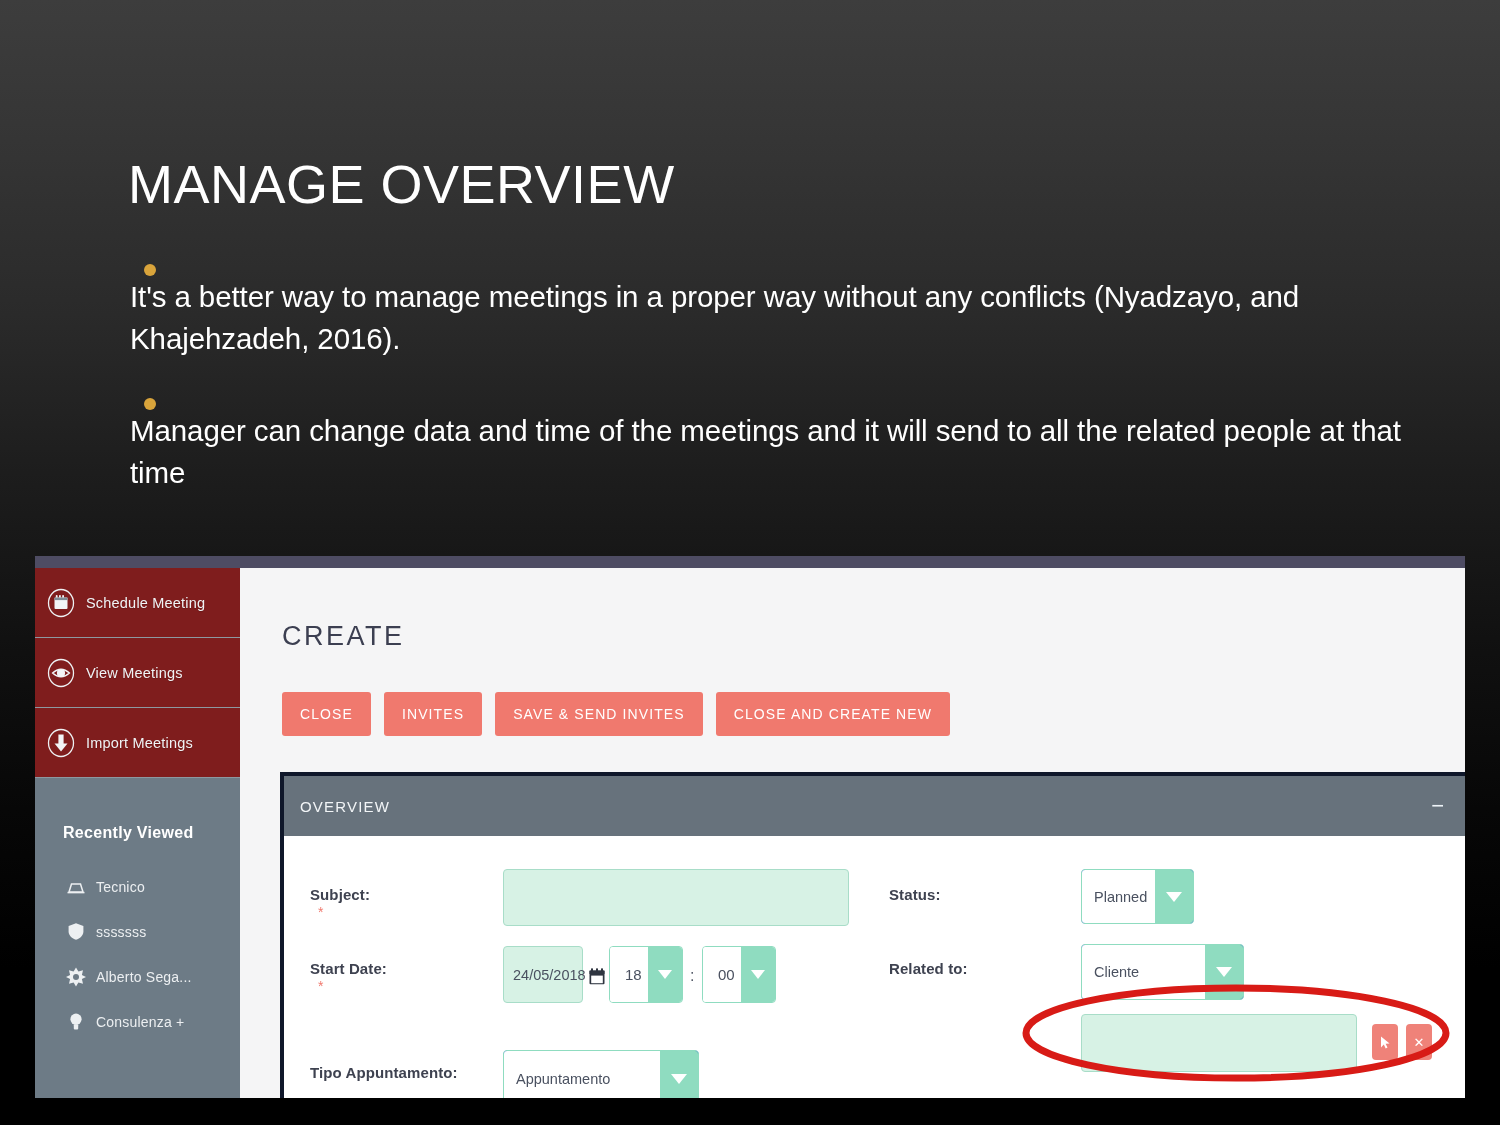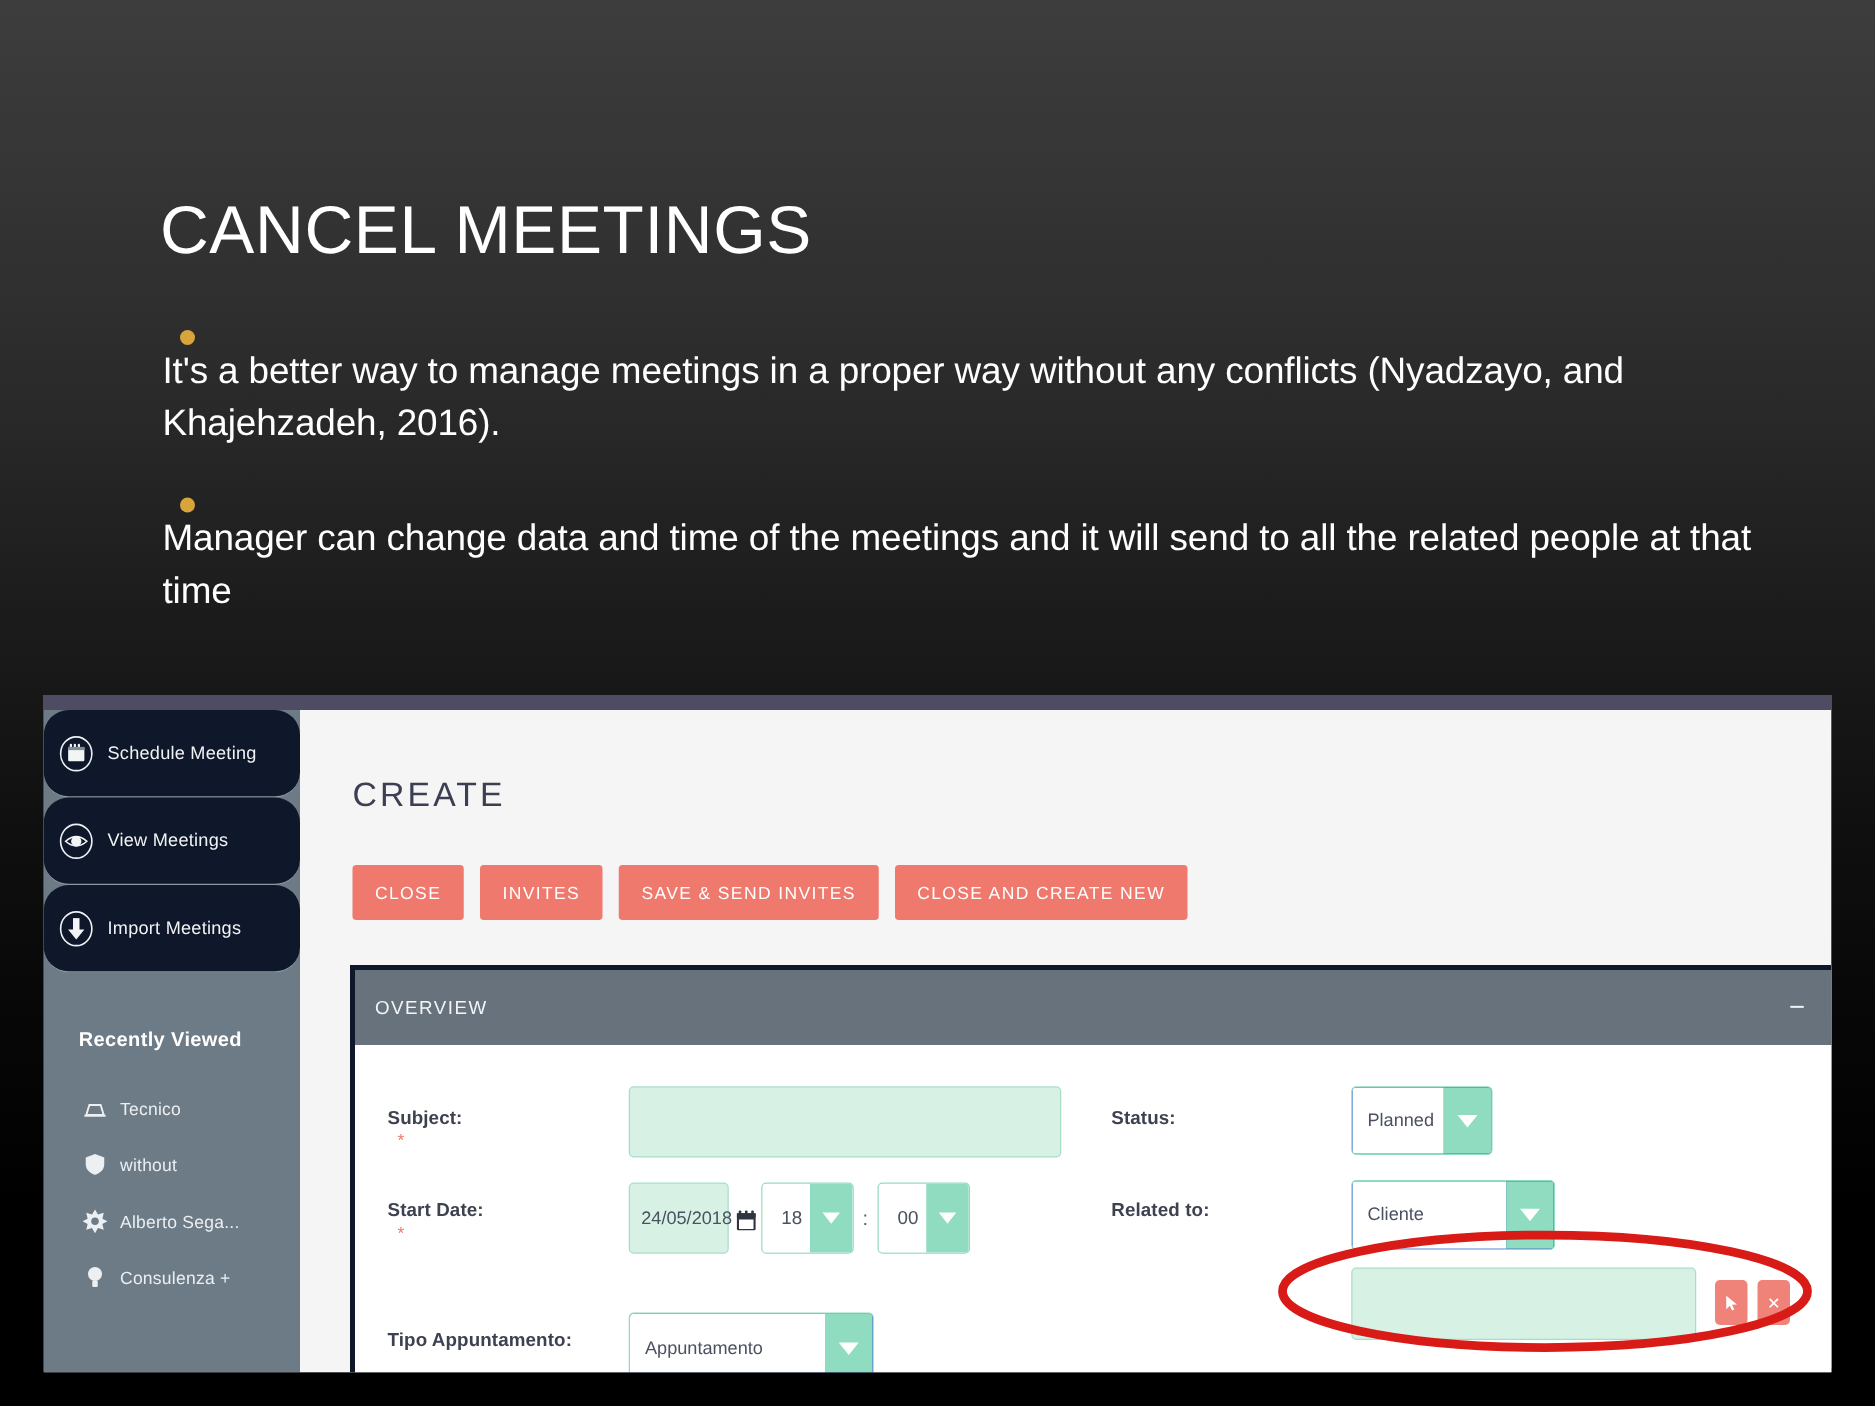--- a/index.html
+++ b/index.html
@@ -90,24 +90,23 @@
     left: 0; top: 12px;
     width: 205px; height: 530px;
     background: #6d7b86;
   }
   .nav-item {
     position: relative;
     height: 70px;
     display: flex;
     align-items: center;
     padding-left: 12px;
-    background: #0f172a;
+    background: #7f1d1d;
     border-bottom: 1px solid #8d99a1;
     color: #eef1f3;
-    border-radius: 20px;
   }
   .nav-icon {
     flex: 0 0 auto;
     width: 28px; height: 30px;
     margin-right: 11px;
     display: flex; align-items: center; justify-content: center;
   }
   .nav-icon svg { display: block; }
   .nav-label {
     font-size: 14.5px;
@@ -338,21 +337,21 @@
     left: 0; top: 1098px;
     width: 1500px; height: 27px;
     background: #000000;
   }
 </style>
 </head>
 <body>
 
 <div class="slide">
 
-  <div class="slide-title">CANCEL MEETINGS</div>
+  <div class="slide-title">MANAGE OVERVIEW</div>
 
   <div class="bullets">
     <div class="bullet-row">
       <span class="bullet-dot"></span>
       <span class="bullet-text">It's a better way to manage meetings in a proper way without any conflicts (Nyadzayo, and Khajehzadeh, 2016).</span>
     </div>
     <div class="bullet-row">
       <span class="bullet-dot"></span>
       <span class="bullet-text">Manager can change data and time of the meetings and it will send to all the related people at that time</span>
     </div>
@@ -413,21 +412,21 @@
           </span>
           <span class="recent-label">Tecnico</span>
         </div>
 
         <div class="recent-item">
           <span class="recent-icon">
             <svg width="18" height="19" viewBox="0 0 18 19">
               <path d="M9 1.2 L16.4 4 V9.5 C16.4 13.6 12.9 16.6 9 17.8 C5.1 16.6 1.6 13.6 1.6 9.5 V4 Z" fill="#edf0f2"></path>
             </svg>
           </span>
-          <span class="recent-label">without</span>
+          <span class="recent-label">sssssss</span>
         </div>
 
         <div class="recent-item">
           <span class="recent-icon">
             <svg width="20" height="20" viewBox="0 0 20 20">
               <path d="M10 0.5 L12.4 4.6 L17 3.2 L15.9 7.9 L20 10 L15.9 12.1 L17 16.8 L12.4 15.4 L10 19.5 L7.6 15.4 L3 16.8 L4.1 12.1 L0 10 L4.1 7.9 L3 3.2 L7.6 4.6 Z" fill="#edf0f2"></path>
               <circle cx="10" cy="10" r="3" fill="#6d7b86"></circle>
             </svg>
           </span>
           <span class="recent-label">Alberto Sega...</span>

